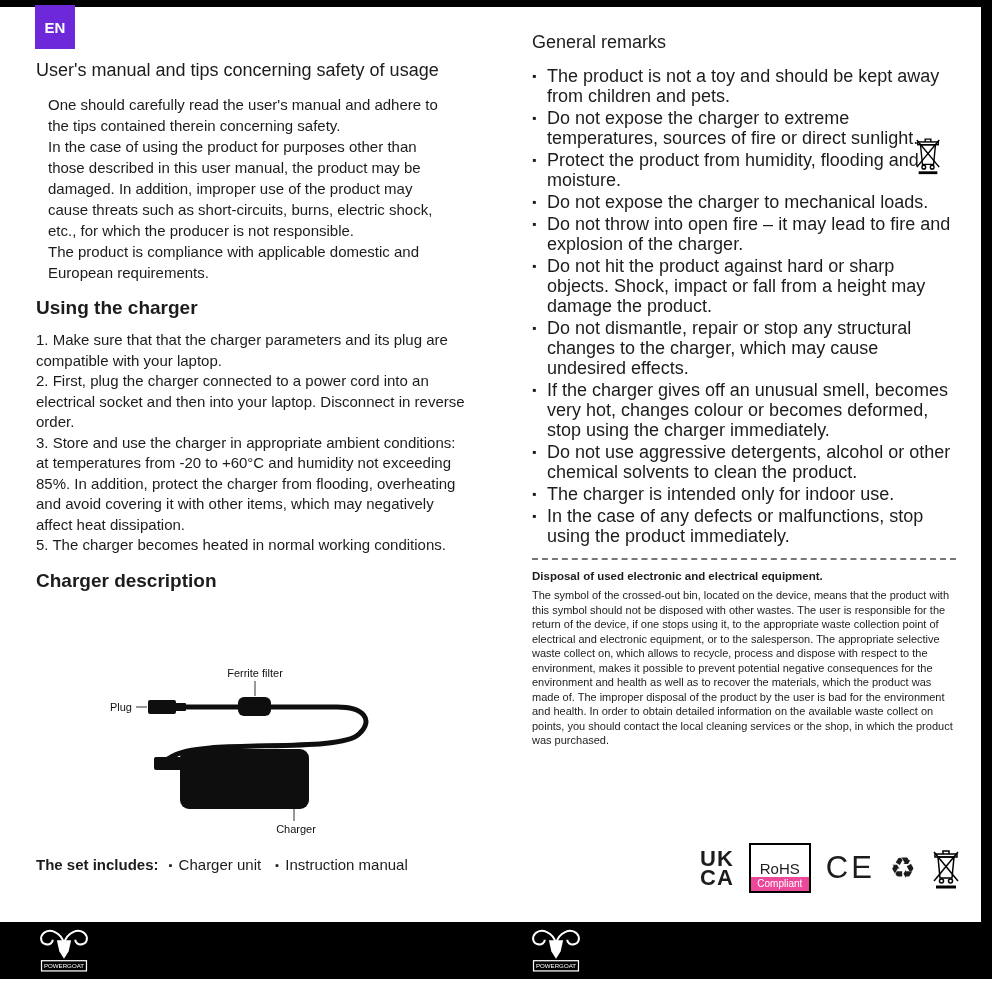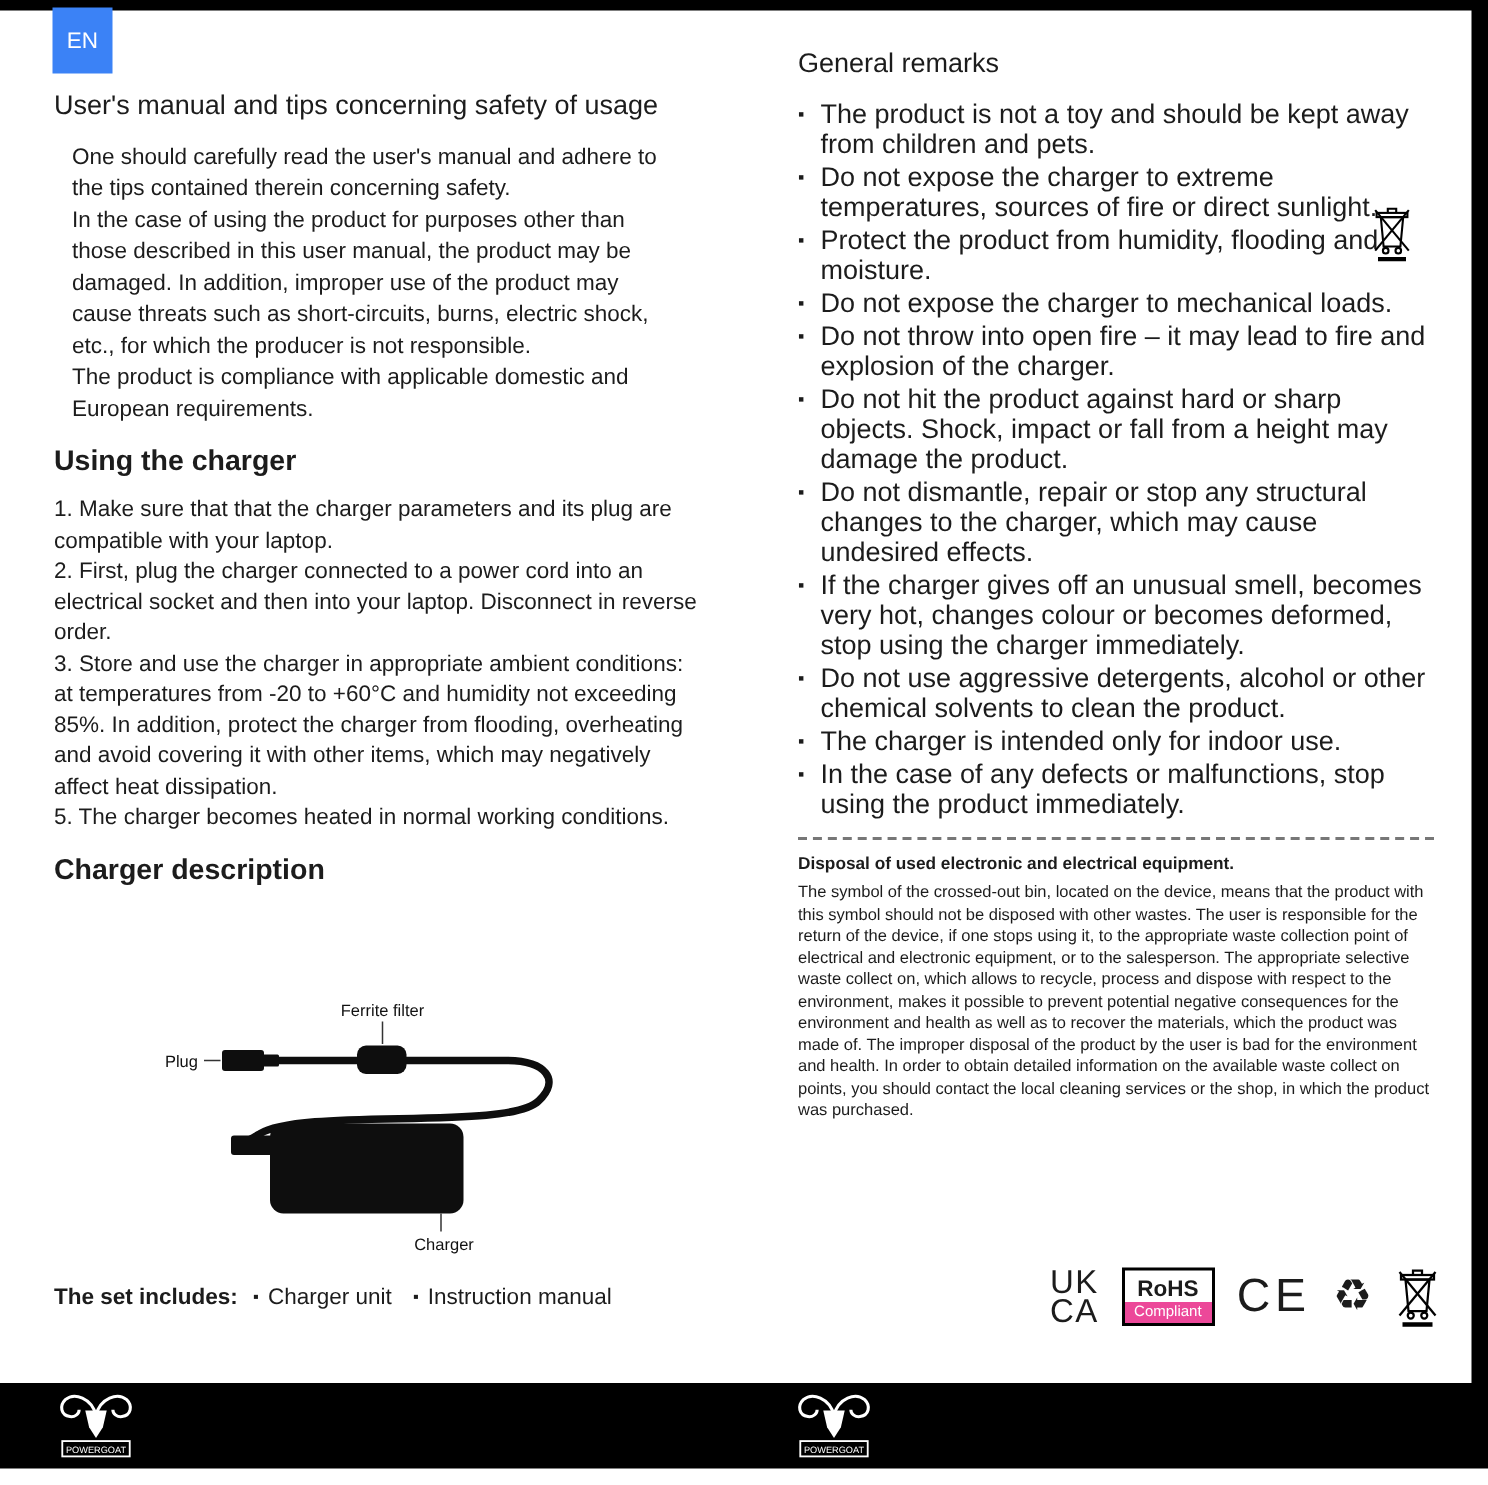--- a/index.html
+++ b/index.html
@@ -3,22 +3,22 @@
 <meta charset="utf-8">
 <style>
   html,body{margin:0;padding:0;}
   body{
     width:992px;height:990px;position:relative;background:#ffffff;
     font-family:"Liberation Sans", sans-serif;color:#1c1c1c;overflow:hidden;
   }
   .edge-top{position:absolute;left:0;top:0;width:992px;height:7px;background:#000;}
   .edge-right{position:absolute;right:0;top:0;width:11px;height:923px;background:#000;}
   .lang-badge{
-    position:absolute;left:35px;top:5px;width:40px;height:44px;background:#3b82f6;
-    color:#fff;font-weight:normal;font-size:15px;display:flex;align-items:center;justify-content:center;
+    position:absolute;left:35px;top:5px;width:40px;height:44px;background:#6d28d9;
+    color:#fff;font-weight:bold;font-size:15px;display:flex;align-items:center;justify-content:center;
   }
   .left-col{position:absolute;left:36px;top:60px;width:432px;}
   .right-col{position:absolute;left:532px;top:32px;width:424px;}
   .h1{font-size:18px;font-weight:normal;margin:0 0 13px 0;}
   .h2{font-size:19px;font-weight:bold;margin:14px 0 11px 0;}
   .body-text{font-size:15px;line-height:21px;white-space:pre-line;margin:12px;}
   .steps div{font-size:15px;line-height:20.5px;}
   ul.remarks{list-style:none;margin:0;padding:0;}
   ul.remarks li{
     position:relative;padding-left:15px;font-size:18px;line-height:20px;margin-bottom:2px;
@@ -33,23 +33,23 @@
   .diagram .dthin{stroke:#333;stroke-width:1;}
   .diagram .solid{fill:#0e0e0e;}
   .diagram .cable{fill:none;stroke:#0e0e0e;stroke-width:5;stroke-linecap:round;}
   
   .set-includes{position:absolute;left:36px;top:856px;font-size:15px;}
   .set-includes .lbl{font-weight:bold;margin-right:6px;}
   .inc-item{margin-right:10px;}
   .inc-item::before{content:"▪";font-size:11px;margin-right:6px;position:relative;top:-1px;}
   
   .badges{position:absolute;left:700px;top:843px;display:flex;align-items:center;gap:15px;}
-  .ukca{font-weight:normal;font-size:22px;line-height:19px;letter-spacing:1px;}
+  .ukca{font-weight:bold;font-size:22px;line-height:19px;letter-spacing:1px;}
   .rohs{border:2px solid #000;text-align:center;min-width:58px;}
-  .rohs-top{font-weight:bold;font-size:15px;padding:4px 4px 0 4px;}
+  .rohs-top{font-weight:normal;font-size:15px;padding:15px 4px 0 4px;}
   .rohs-bot{background:#ec4899;color:#fff;font-size:10px;padding:1px 3px 2px 3px;}
   .ce{font-size:31px;letter-spacing:3px;font-weight:500;}
   .recycle{font-size:29px;line-height:30px;}
   
   .bottom-bar{position:absolute;left:0;top:922px;width:992px;height:57px;background:#000;}
   .goat{position:absolute;top:5px;}
   .goat.g1{left:36px;}
   .goat.g2{left:528px;}
   .weee-top{position:absolute;left:914px;top:135px;}
 </style>

